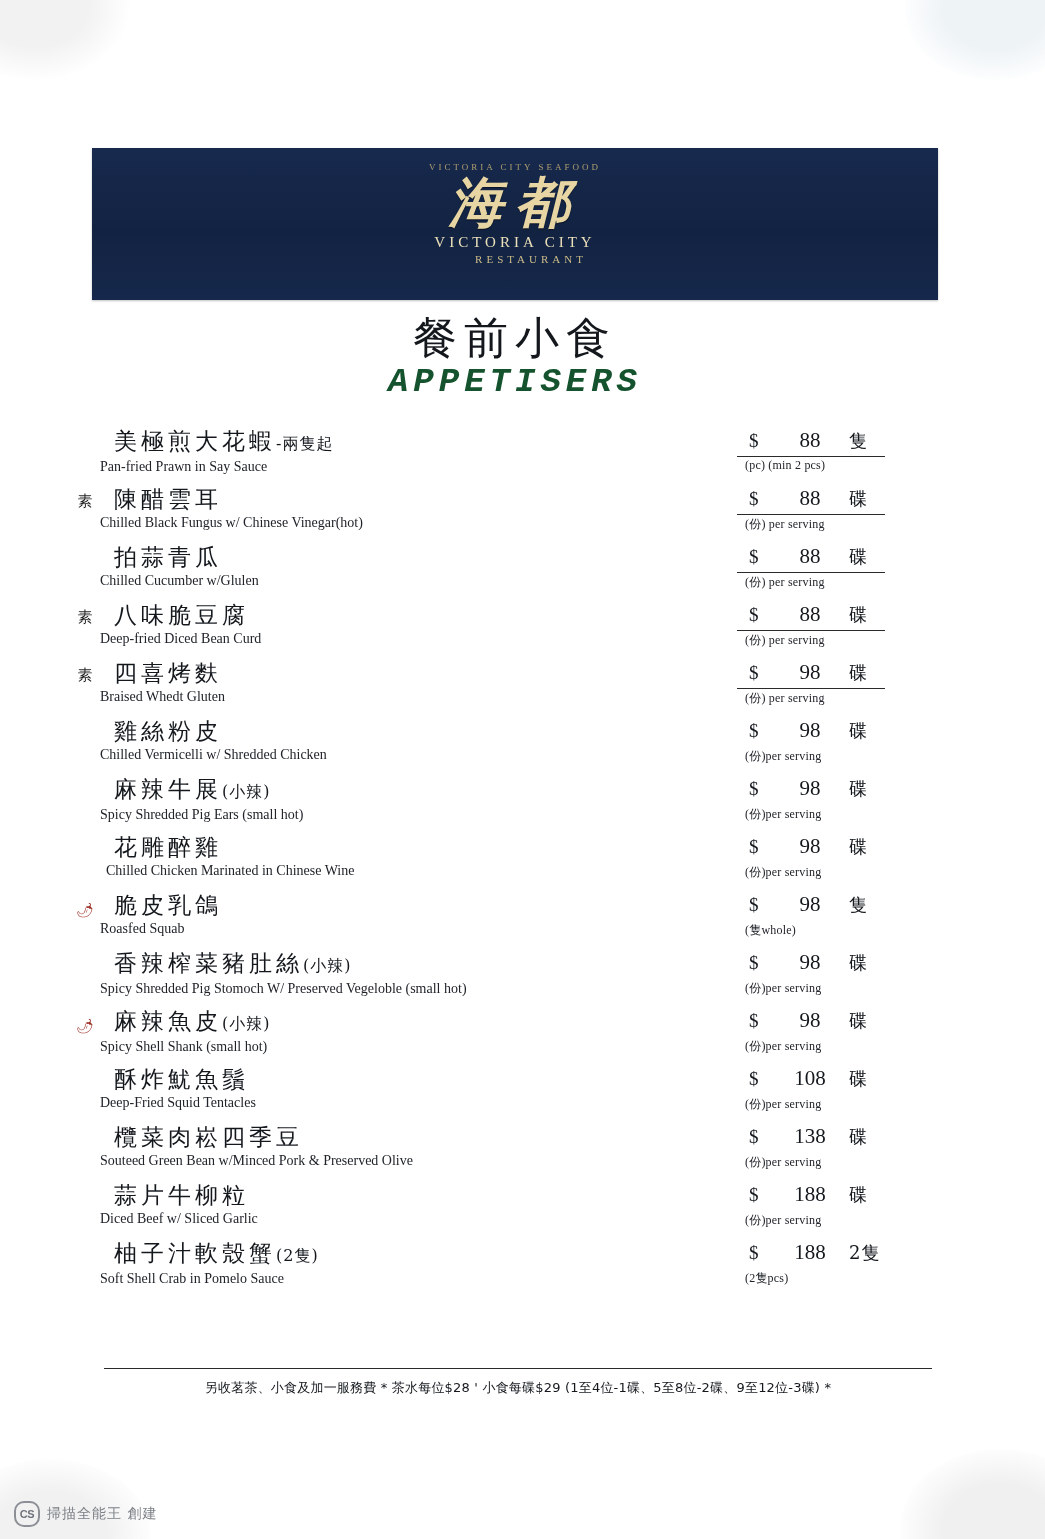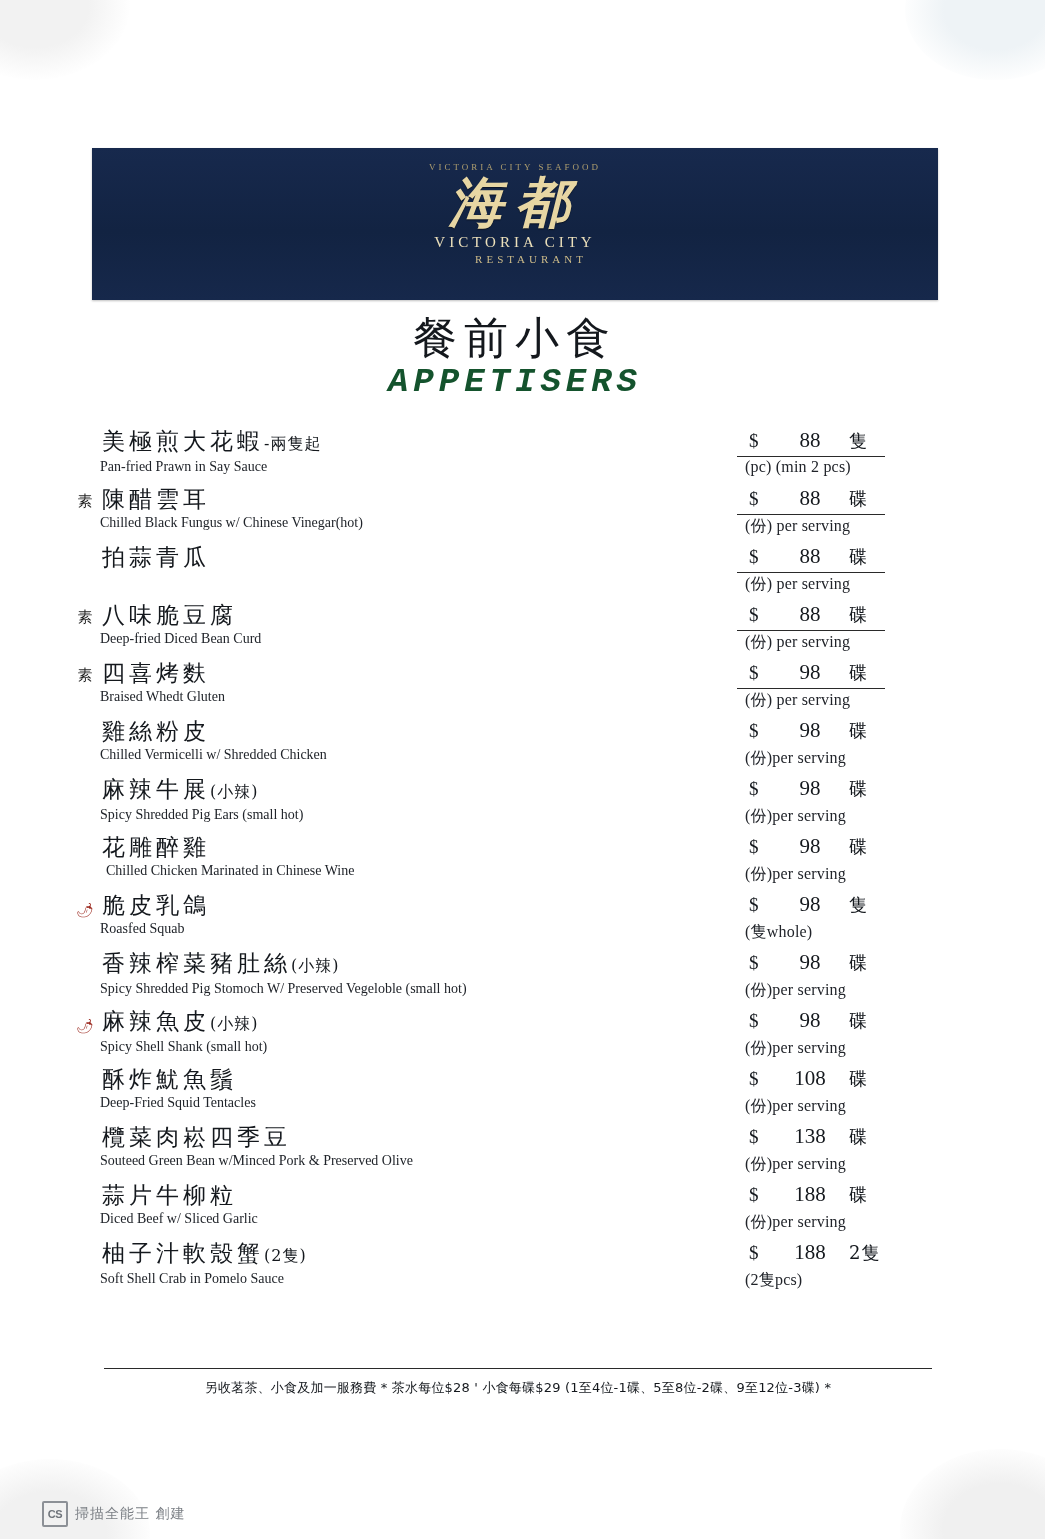--- a/index.html
+++ b/index.html
@@ -160,21 +160,21 @@
     color: #9c2a20;
     font-size: 14px;
     top: 10px;
   }
   .name-cn {
     font-family: "DejaVu Serif", serif;
     font-size: 23px;
     letter-spacing: 4px;
     color: #14181d;
     line-height: 27px;
-    margin-left: 32px;
+    margin-left: 44px;
   }
   .name-cn .small {
     font-size: 16px;
     letter-spacing: 1px;
   }
   .name-en {
     font-family: "Liberation Serif", serif;
     font-size: 14px;
     color: #20242a;
     line-height: 18px;
@@ -226,21 +226,21 @@
     left: 0;
     top: 28px;
     width: 148px;
     border-bottom: 1px solid #2a2a2a;
   }
   .sub {
     position: absolute;
     left: 8px;
     top: 30px;
     font-family: "Liberation Serif", serif;
-    font-size: 16px;
+    font-size: 12px;
     color: #21242a;
     letter-spacing: 0.2px;
   }
 
   
   .footer {
     position: absolute;
     left: 104px;
     top: 1368px;
     width: 828px;
@@ -264,30 +264,29 @@
     left: 14px;
     bottom: 12px;
     display: flex;
     align-items: center;
     gap: 7px;
   }
   .cs-badge {
     width: 22px;
     height: 22px;
     border: 2px solid #8c9096;
-    border-radius: 2px;
+    border-radius: 10px;
     color: #6f747b;
     font-family: "Liberation Sans", sans-serif;
     font-size: 11px;
     font-weight: bold;
     display: flex;
     align-items: center;
     justify-content: center;
     letter-spacing: -0.5px;
-    margin-left: 28px;
   }
   .cs-text {
     font-family: "DejaVu Sans", sans-serif;
     font-size: 14px;
     color: #7c8086;
     letter-spacing: 1px;
   }
 </style>
 </head>
 <body>
@@ -340,20 +339,21 @@
             <span class="amt">88</span>
             <span class="unit">碟</span>
           </div>
           <div class="rule"></div>
           <div class="sub">(份) per serving</div>
         </div>
       </div>
       <div class="row">
         <div class="left">
           <div class="name-cn"><span>拍蒜青瓜</span></div>
+          <div class="name-en">Chilled Cucumber w/Glulen</div>
         </div>
         <div class="right">
           <div class="price-line">
             <span class="cur">$</span>
             <span class="amt">88</span>
             <span class="unit">碟</span>
           </div>
           <div class="rule"></div>
           <div class="sub">(份) per serving</div>
         </div>

